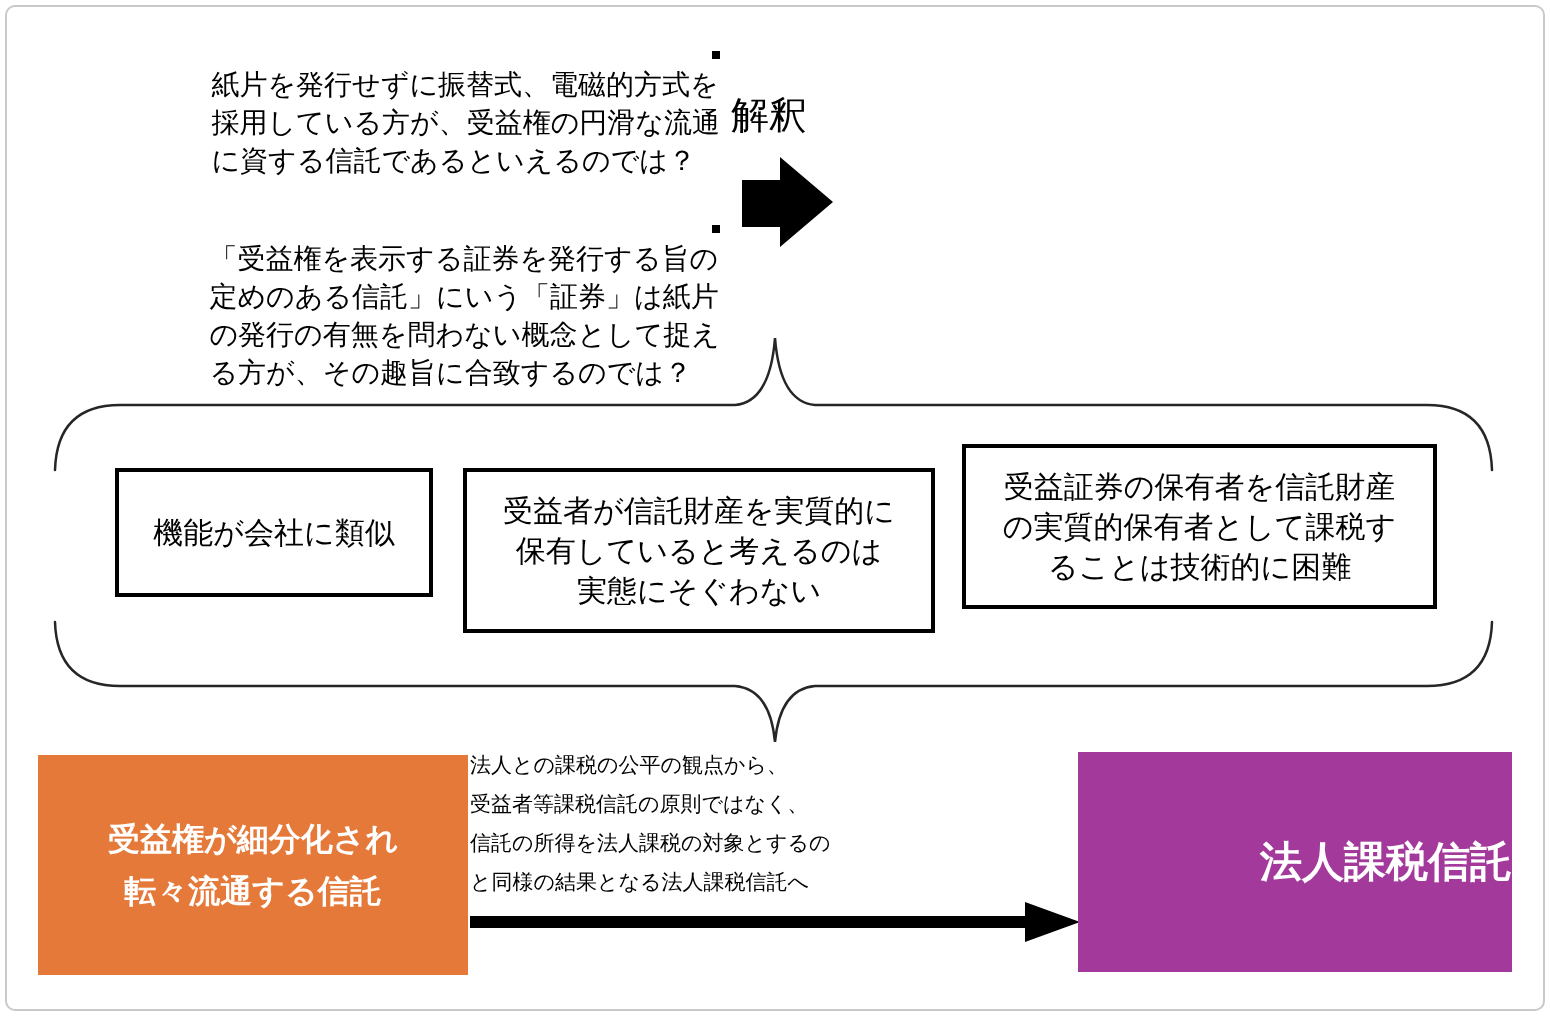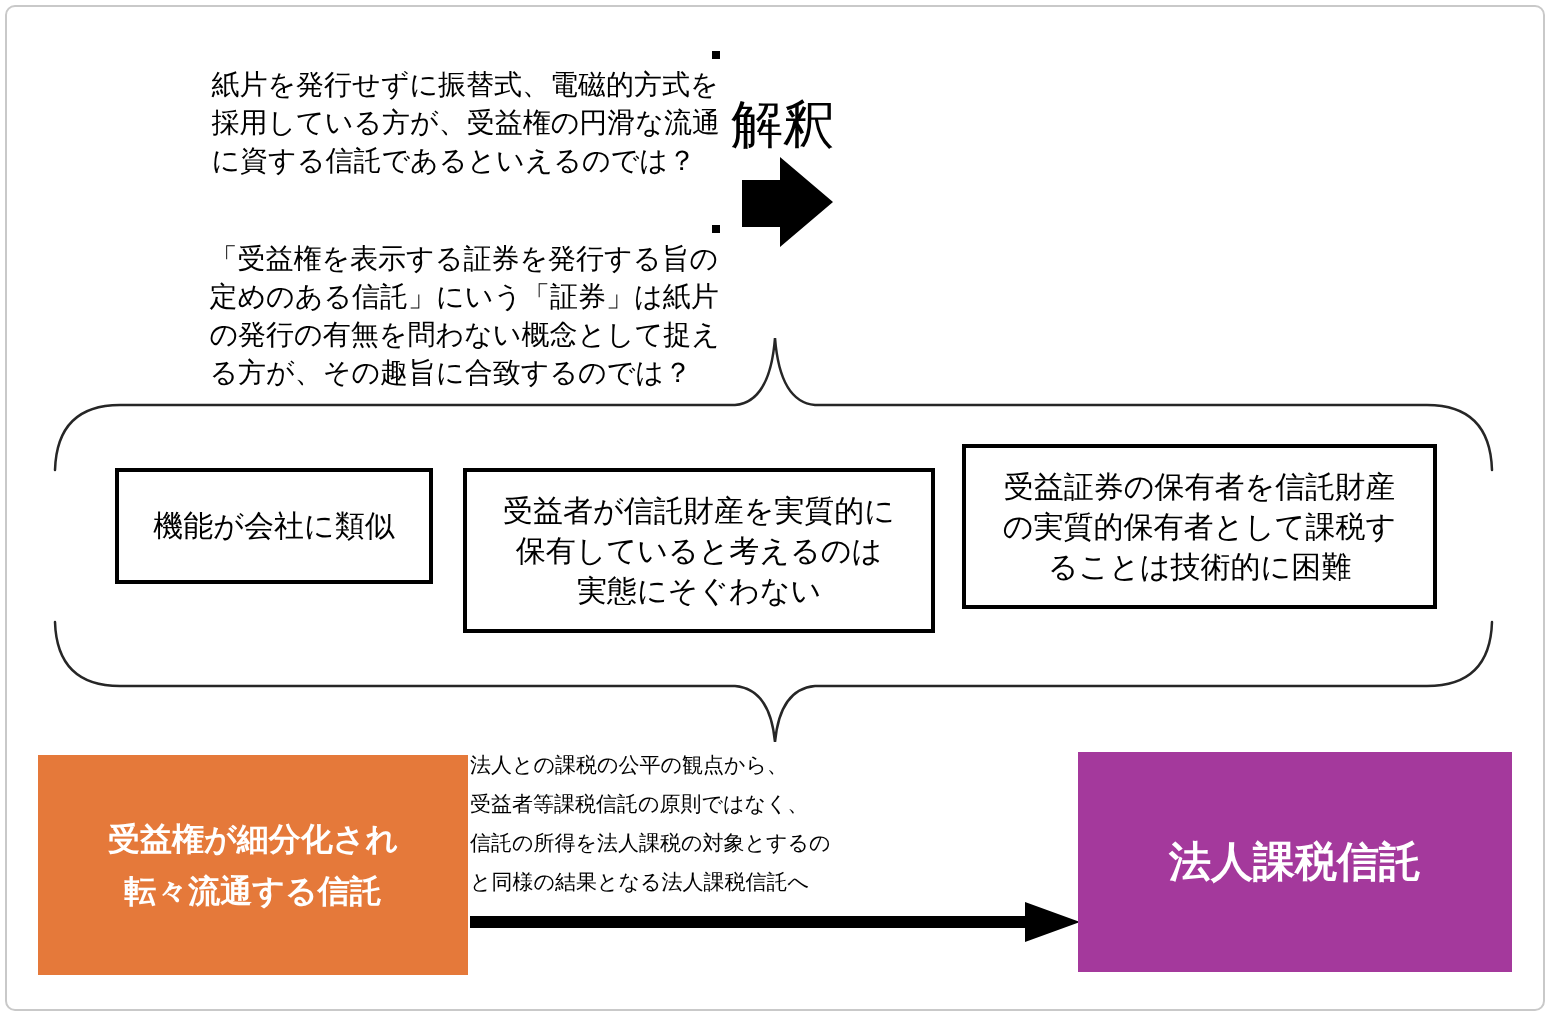--- a/index.html
+++ b/index.html
@@ -39,21 +39,21 @@
     width: 8px; height: 8px;
     background: var(--c-ink, #000);
     margin-left: 8px;
   }
   .bullet-text { flex: 1; }
 
   
   .interp-label {
     position: absolute;
     left: 731px; top: 90px; width: 110px;
-    font-size: 52px;
+    font-size: 38px;
     white-space: nowrap;
   }
   .interp-arrow { position: absolute; left: 738px; top: 155px; }
   .arrow-fill { fill: var(--c-ink, #000); }
 
   
   .conclusion {
     position: absolute;
     left: 848px; top: 26px; width: 690px;
     font-size: 34px; line-height: 50px;
@@ -77,21 +77,21 @@
     background: #ffffff;
     display: flex;
     flex-direction: column;
     justify-content: center;
     align-items: center;
     text-align: center;
     font-size: 30px; line-height: 40px;
   }
   .reason-box p { margin: 0; }
   .reason-box p + p { margin-top: 14px; }
-  .reason-box-1 { left: 115px; top: 468px; width: 318px; height: 116px; }
+  .reason-box-1 { left: 115px; top: 468px; width: 318px; height: 129px; }
   .reason-box-2 { left: 463px; top: 468px; width: 472px; height: 165px; }
   .reason-box-3 { left: 962px; top: 444px; width: 475px; height: 165px; }
 
   
   .source-box {
     position: absolute;
     left: 38px; top: 755px; width: 430px; height: 220px;
     background: var(--c-orange, #e5793a);
     color: var(--c-white, #fff);
     display: flex; flex-direction: column;
@@ -99,21 +99,21 @@
     text-align: center;
     font-size: 32px; line-height: 52px;
     font-weight: 700;
   }
   .target-box {
     position: absolute;
     left: 1078px; top: 752px; width: 434px; height: 220px;
     background: var(--c-purple, #a4399c);
     color: var(--c-white, #fff);
     display: flex;
-    justify-content: center; align-items: center;
+    justify-content: flex-end; align-items: center;
     text-align: center;
     font-size: 42px;
     font-weight: 700;
   }
   .transition-text {
     position: absolute;
     left: 470px; top: 746px; width: 605px;
     font-size: 21px; line-height: 39px;
     text-align: left;
   }

